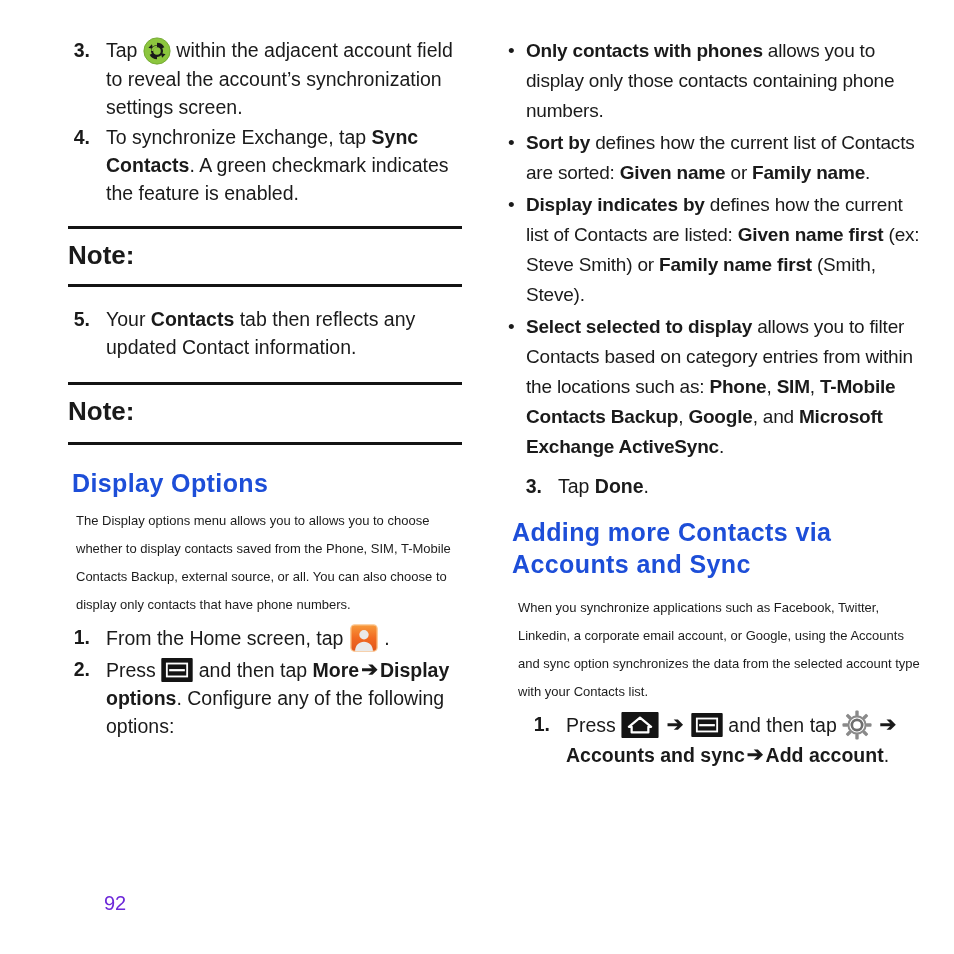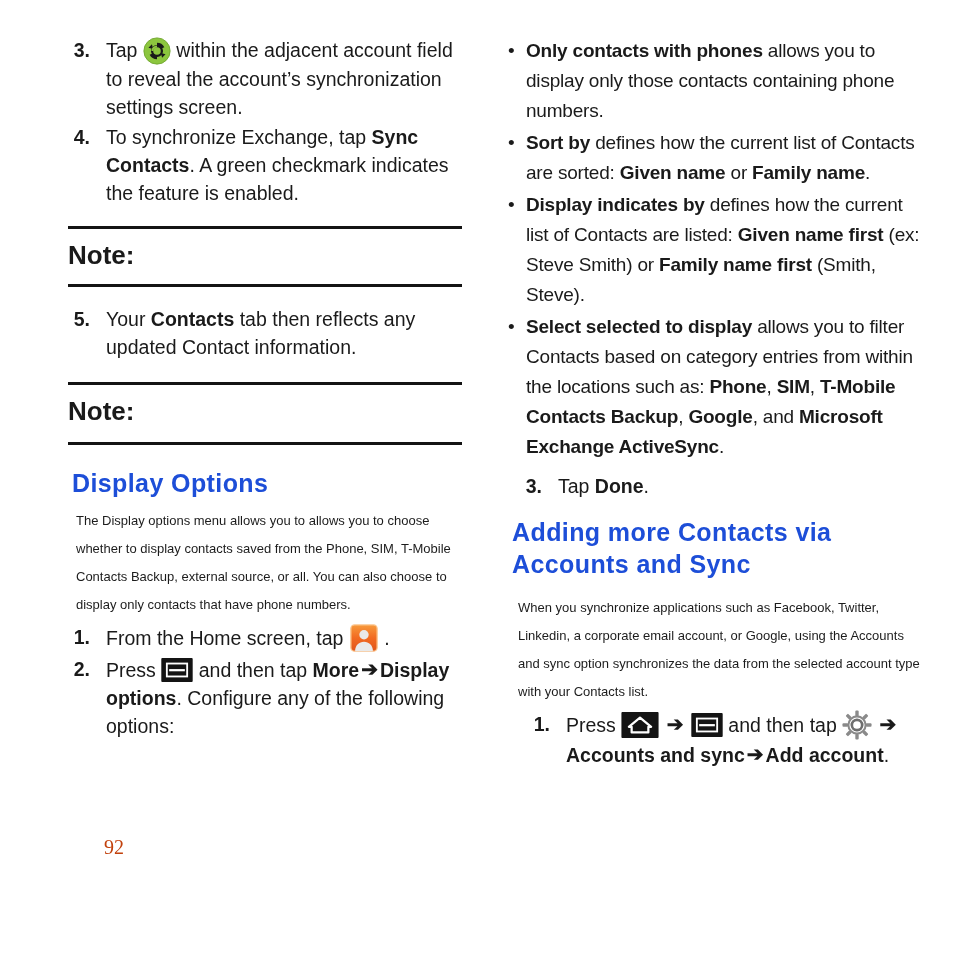--- a/index.html
+++ b/index.html
@@ -142,24 +142,23 @@
     font-size: 20px;
     font-weight: bold;
     vertical-align: 1px;
     padding: 0 2px;
   }
 
   
   .pageno {
     position: absolute;
     left: 104px;
-    top: 836px;
+    top: 892px;
     font-size: 20px;
-    color: #c2410c;
-    font-family: Liberation Serif, serif;
+    color: #6d28d9;
   }
 </style>
 </head>
 <body>
 
 <div class="page">
 
   <div class="col col-left">
 
     <div class="step" style="margin-top:36px;">

